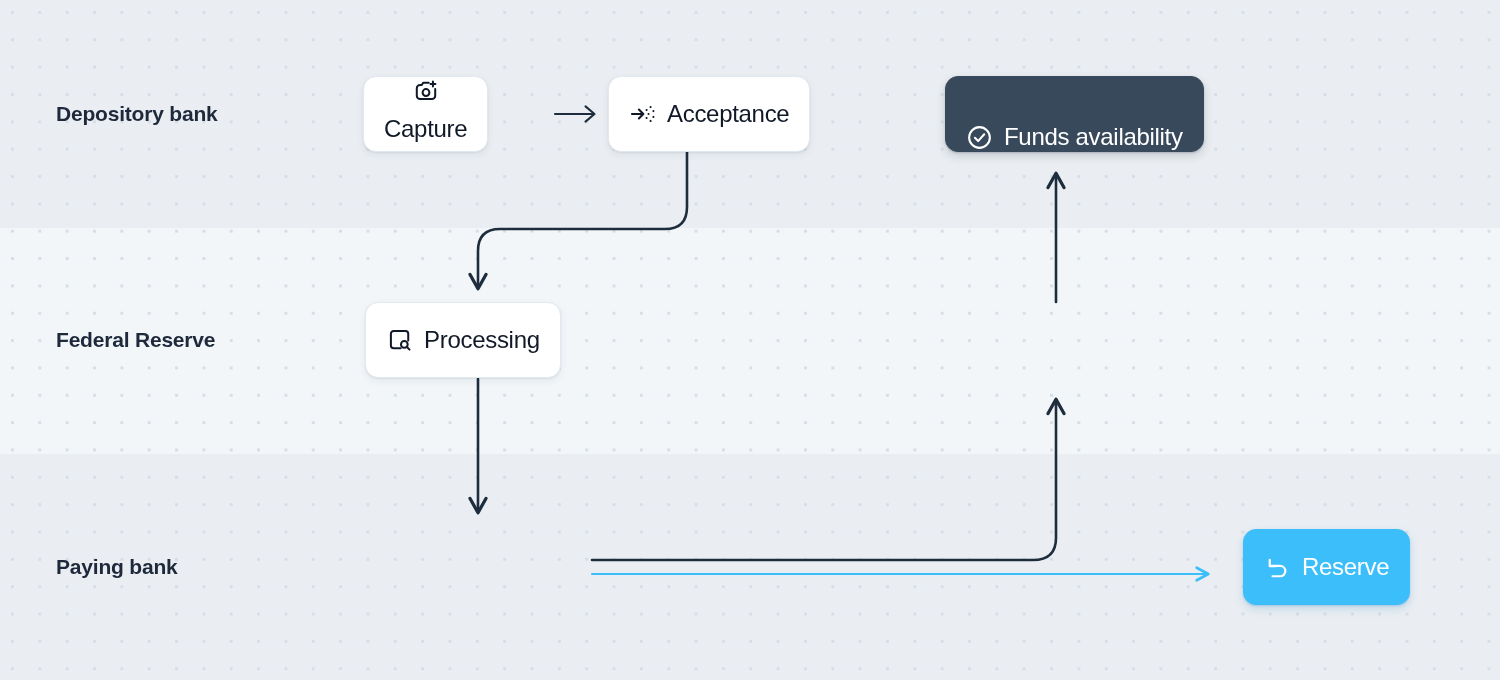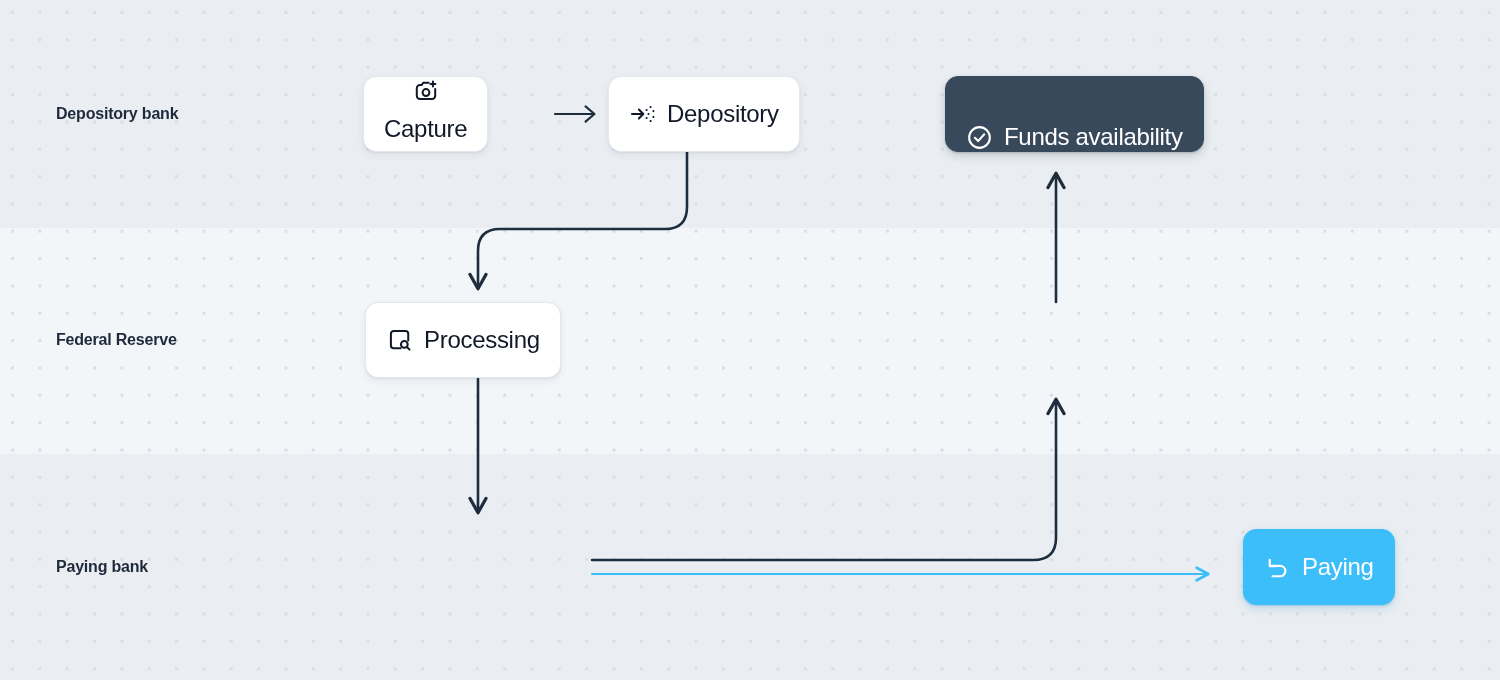--- a/index.html
+++ b/index.html
@@ -34,21 +34,21 @@
     inset: 0;
     background-image: radial-gradient(circle at 1.6px 1.6px, #D8DEE5 1.6px, rgba(0,0,0,0) 1.7px);
     background-size: 27.35px 27.35px;
     background-position: 11px 11px;
     pointer-events: none;
   }
 
   
   .row-label {
     position: absolute;
-    font-size: 16px;
+    font-size: 21px;
     font-weight: 700;
     color: #1E293B;
     letter-spacing: -0.2px;
     white-space: nowrap;
     transform: translateY(-50%);
   }
 
   
   #wires {
     position: absolute;
@@ -169,21 +169,21 @@
   </div>
 
   <div class="node" style="left:608px; top:114px;">
     <span class="icon">
       <svg width="26" height="26" viewBox="0 0 24 24" fill="none" stroke="#111827" stroke-width="1.9" stroke-linecap="round" stroke-linejoin="round">
         <path d="M1.8 12h9.4"></path>
         <path d="M8.2 7.9 L12.3 12 L8.2 16.1"></path>
         <path d="M17.1 12h.02M15.3 8.3l.02.02M15.3 15.7l.02-.02M19 5.6l.02.02M19 18.4l.02-.02M21.6 9.3l.02.02M21.6 14.7l.02-.02"></path>
       </svg>
     </span>
-    <span class="label">Depository</span>
+    <span class="label">Acceptance</span>
   </div>
 
   <div class="node dark" style="left:945px; top:114px;align-items:flex-end;">
     <span class="icon">
       <svg width="27" height="27" viewBox="0 0 24 24" fill="none" stroke="#FFFFFF" stroke-width="1.85" stroke-linecap="round" stroke-linejoin="round">
         <circle cx="12" cy="12" r="9.2"></circle>
         <path d="M7.9 12.3 L10.8 15.2 L16.2 9.1"></path>
       </svg>
     </span>
     <span class="label">Funds availability</span>
@@ -202,16 +202,16 @@
 
 
 
   <div class="node blue" style="left:1243px; top:567px;">
     <span class="icon">
       <svg width="27" height="27" viewBox="0 0 24 24" fill="none" stroke="#FFFFFF" stroke-width="1.95" stroke-linecap="round" stroke-linejoin="round">
         <path d="M5.1 5.2v5.6h5.6"></path>
         <path d="M5.3 10.6h9.1a4.6 4.6 0 0 1 0 9.2H7.6"></path>
       </svg>
     </span>
-    <span class="label">Paying</span>
+    <span class="label">Reserve</span>
   </div>
 
 </div>
 
 </body></html>

